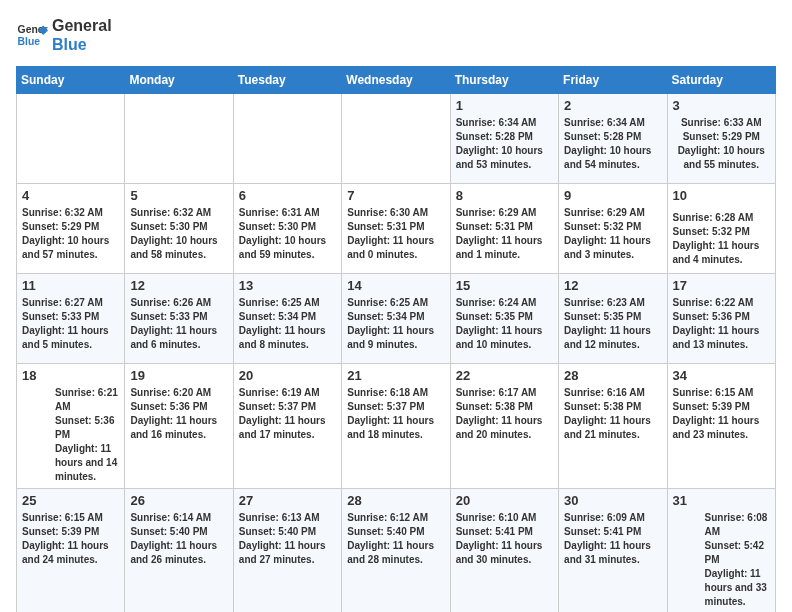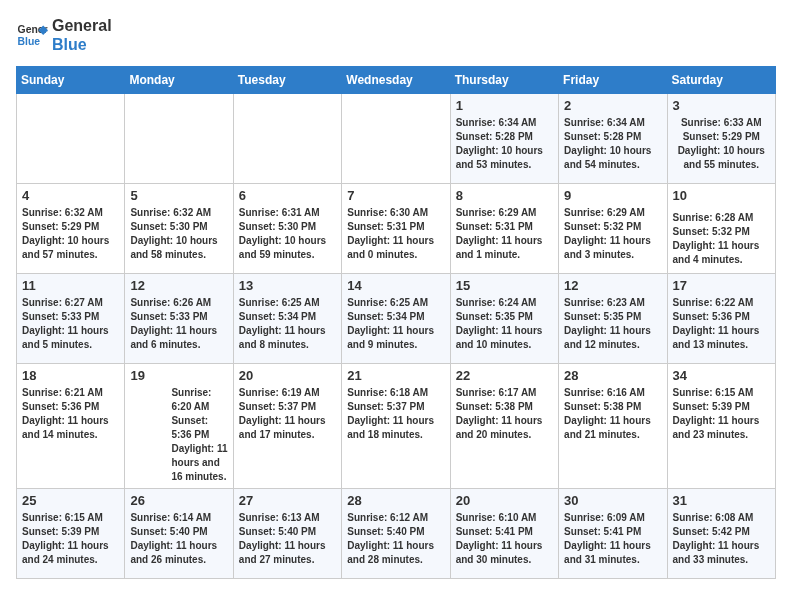--- a/index.html
+++ b/index.html
@@ -225,27 +225,27 @@
         <td>
           <span class="day-number">17</span>
           <div class="day-info" style="white-space: pre-line;">Sunrise: 6:22 AM
 Sunset: 5:36 PM
 Daylight: 11 hours and 13 minutes.</div>
         </td>
       </tr>
       <tr>
         <td>
           <span class="day-number">18</span>
-          <div class="day-info" style="white-space: pre-line;">Sunrise: 6:21 AM
+          <div class="day-info" style="white-space: pre-line; margin-left: 33px;">Sunrise: 6:21 AM
 Sunset: 5:36 PM
 Daylight: 11 hours and 14 minutes.</div>
         </td>
         <td>
           <span class="day-number">19</span>
-          <div class="day-info" style="white-space: pre-line; margin-left: 41px;">Sunrise: 6:20 AM
+          <div class="day-info" style="white-space: pre-line;">Sunrise: 6:20 AM
 Sunset: 5:36 PM
 Daylight: 11 hours and 16 minutes.</div>
         </td>
         <td>
           <span class="day-number">20</span>
           <div class="day-info" style="white-space: pre-line;">Sunrise: 6:19 AM
 Sunset: 5:37 PM
 Daylight: 11 hours and 17 minutes.</div>
         </td>
         <td>
@@ -305,19 +305,19 @@
 Daylight: 11 hours and 30 minutes.</div>
         </td>
         <td>
           <span class="day-number">30</span>
           <div class="day-info" style="white-space: pre-line;">Sunrise: 6:09 AM
 Sunset: 5:41 PM
 Daylight: 11 hours and 31 minutes.</div>
         </td>
         <td>
           <span class="day-number">31</span>
-          <div class="day-info" style="white-space: pre-line;">Sunrise: 6:08 AM
+          <div class="day-info" style="white-space: pre-line; margin-left: 32px;">Sunrise: 6:08 AM
 Sunset: 5:42 PM
 Daylight: 11 hours and 33 minutes.</div>
         </td>
       </tr>
     </tbody>
 </table>
 
 </body></html>

